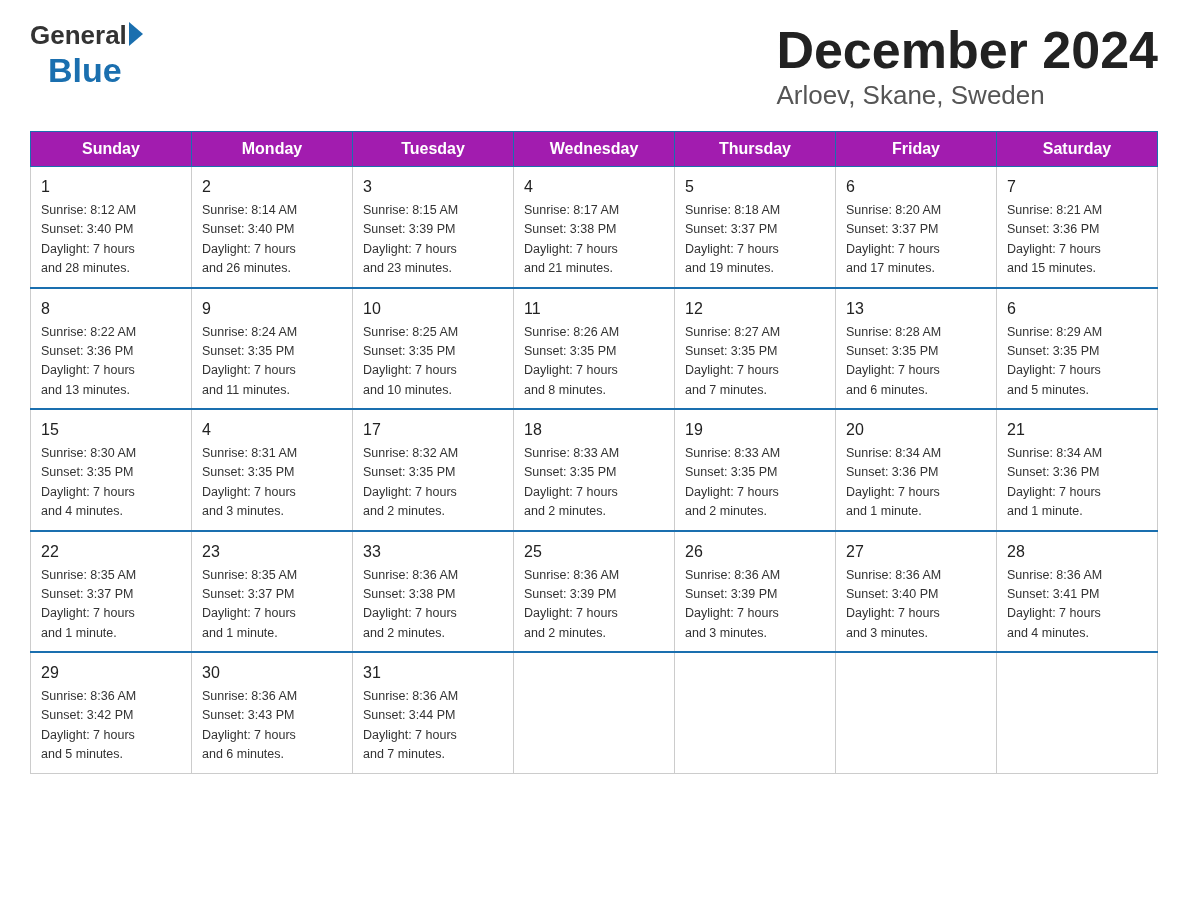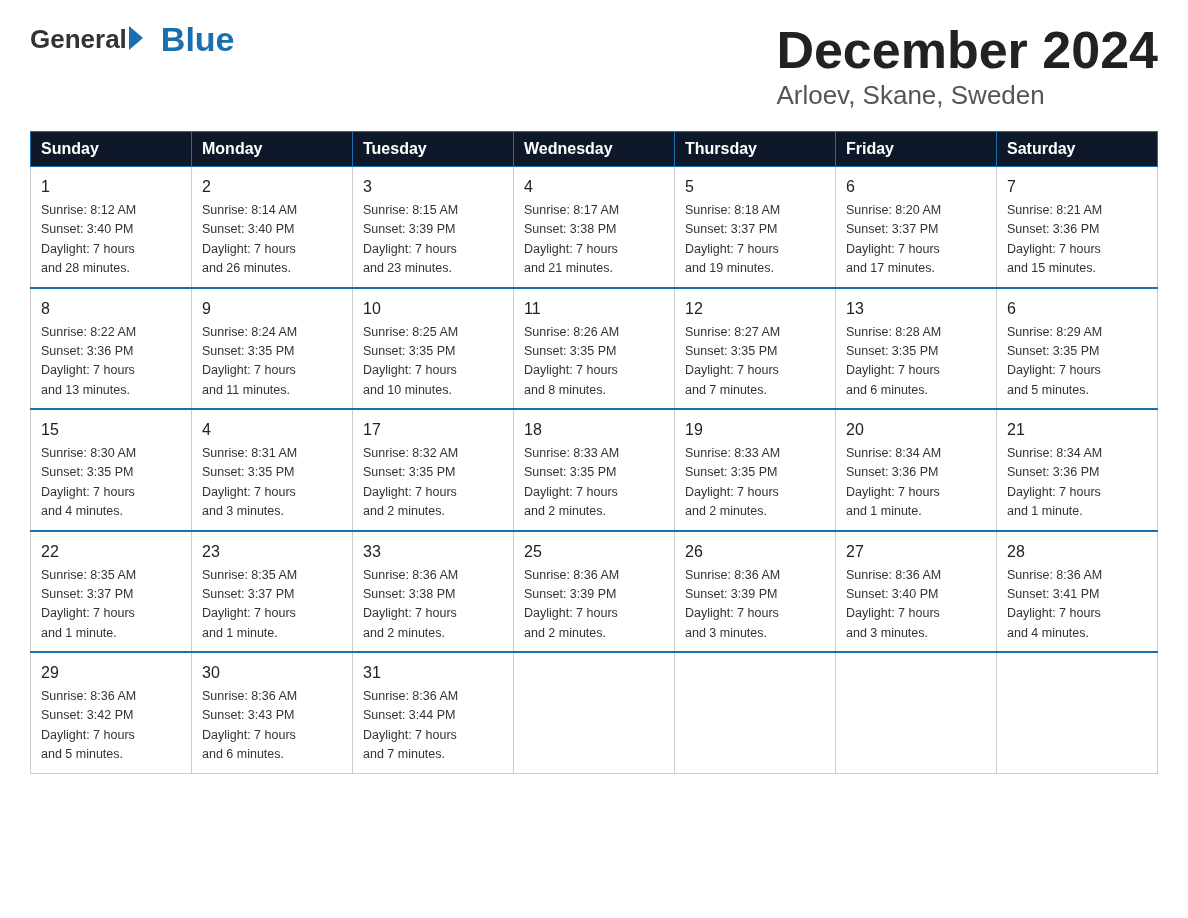--- a/index.html
+++ b/index.html
@@ -25,21 +25,21 @@
       width: 0;
       height: 0;
       border-left: 14px solid #1a6faf;
       border-top: 12px solid transparent;
       border-bottom: 12px solid transparent;
       margin-left: 2px;
       margin-top: -4px;
     }
     .logo-wrapper {
       display: flex;
-      flex-direction: row;
+      flex-direction: column;
     }
     .logo-line1 {
       display: flex;
       align-items: center;
     }
     .logo-line2 {
       color: #1a6faf;
       font-size: 34px;
       font-weight: bold;
       margin-left: 18px;
@@ -55,23 +55,23 @@
     .subtitle {
       font-size: 26px;
       color: #555;
     }
     .calendar {
       width: 100%;
       border-collapse: collapse;
       border: 1px solid #aaa;
     }
     .calendar th {
-      background: #0f172a;
+      background: #a21caf;
       color: #fff;
-      text-align: left;
+      text-align: center;
       padding: 8px 10px;
       font-size: 16px;
       border: 1px solid #1a6faf;
     }
     .calendar td {
       vertical-align: top;
       padding: 8px 10px;
       border: 1px solid #ccc;
       width: calc(100% / 7);
       min-height: 110px;

